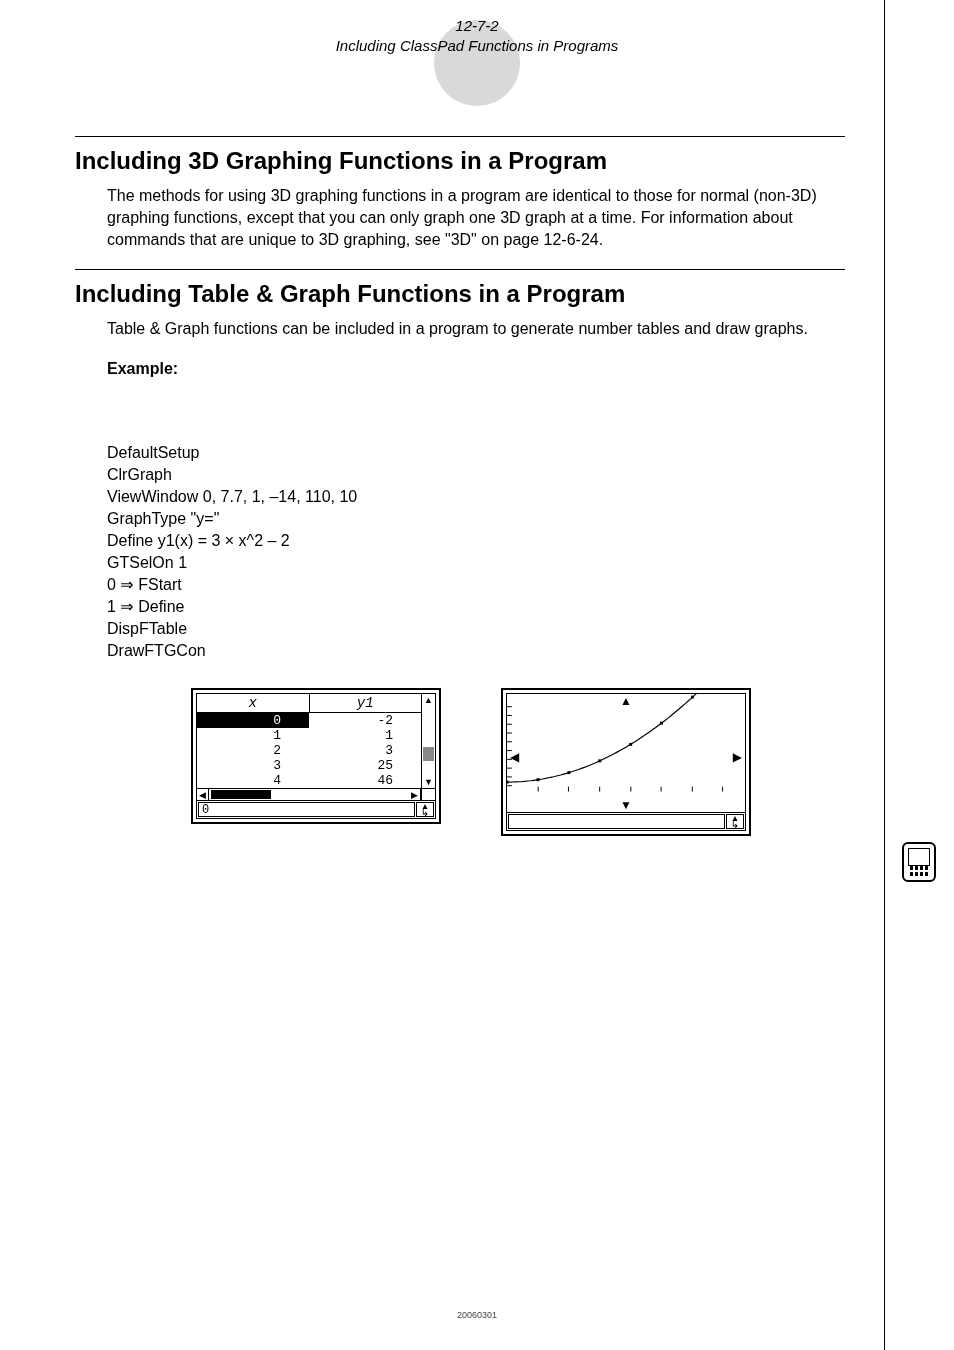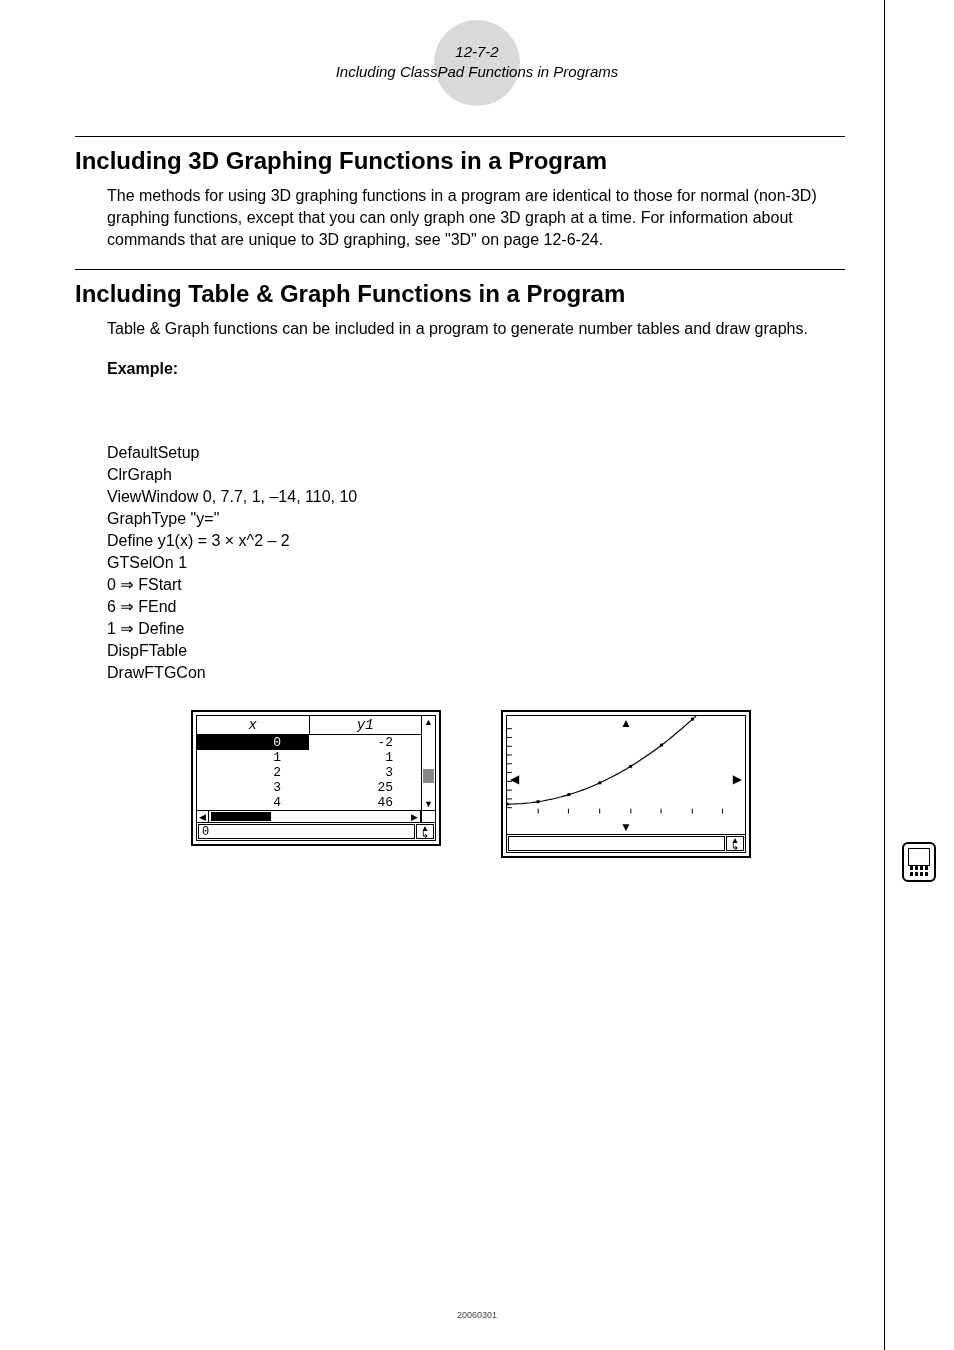--- a/index.html
+++ b/index.html
@@ -1,20 +1,20 @@
 <!DOCTYPE html>
 <html><head>
 <meta charset="utf-8">
 <style>
   * { box-sizing: border-box; margin: 0; padding: 0; }
   html, body { width: 954px; height: 1350px; background: #fff; font-family: Arial, Helvetica, sans-serif; color: #000; }
   .page { position: relative; width: 954px; height: 1350px; }
   .right-rule { position: absolute; top: 0; right: 69px; width: 1px; height: 100%; background: #000; }
   .header-badge { position: absolute; top: 20px; left: 50%; transform: translateX(-50%); width: 86px; height: 86px; border-radius: 50%; background: #d9d9d9; z-index: 0; }
-  .header-text { position: absolute; top: 42px; left: 0; width: 100%; text-align: center; font-style: italic; font-size: 15px; line-height: 20px; z-index: 1; }
+  .header-text { position: absolute; top: 16px; left: 0; width: 100%; text-align: center; font-style: italic; font-size: 15px; line-height: 20px; z-index: 1; }
   .header-text .page-num { display: block; }
   .header-text .chap { display: block; }
   .content { position: absolute; top: 130px; left: 75px; width: 770px; }
   .hr { border: none; border-top: 1px solid #000; margin: 6px 0 10px 0; }
   .h2 { font-size: 24px; font-weight: bold; margin-bottom: 10px; }
   .body { font-size: 16px; line-height: 22px; margin-left: 32px; margin-bottom: 18px; }
   .example-row { display: flex; margin-left: 32px; font-size: 16px; line-height: 22px; flex-direction: column; }
   .example-label { font-weight: bold; width: 84px; flex: 0 0 84px; }
   .code-block { font-size: 16px; line-height: 22px; }
   .code-line { white-space: pre; }
@@ -91,21 +91,20 @@
     <div class="example-row">
       <div class="example-label">Example:</div>
       <div class="code-block">
         <div class="code-line">DefaultSetup</div>
         <div class="code-line">ClrGraph</div>
         <div class="code-line">ViewWindow 0, 7.7, 1, –14, 110, 10</div>
         <div class="code-line">GraphType "y="</div>
         <div class="code-line"><span>Define y1(x) = 3 </span><span>×</span><span> x^2 – 2</span></div>
         <div class="code-line">GTSelOn 1</div>
         <div class="code-line"><span>0 </span><span>⇒</span><span> FStart</span></div>
-        <div class="code-line"><span>6 </span><span>⇒</span><span> FEnd</span></div>
         <div class="code-line"><span>1 </span><span>⇒</span><span> Define</span></div>
         <div class="code-line">DispFTable</div>
         <div class="code-line">DrawFTGCon</div>
       </div>
     </div>
 
     <div class="figs">
 
       <div class="fig">
         <div class="tblfig-outer">

